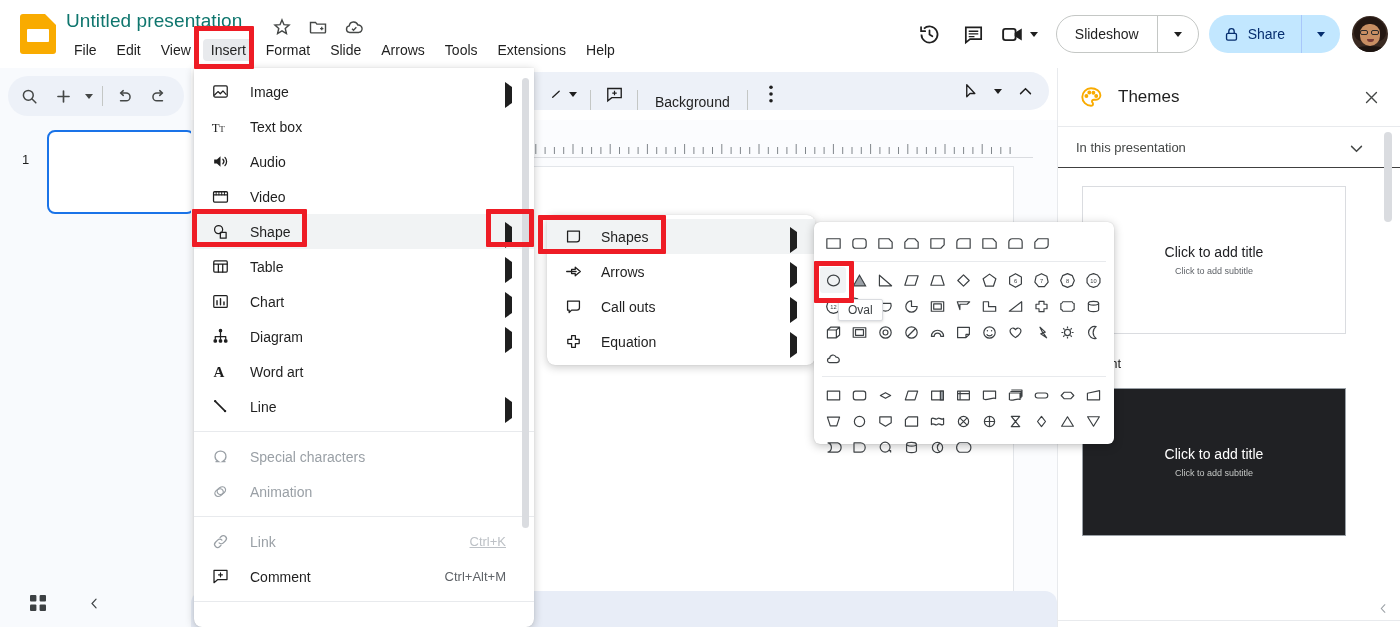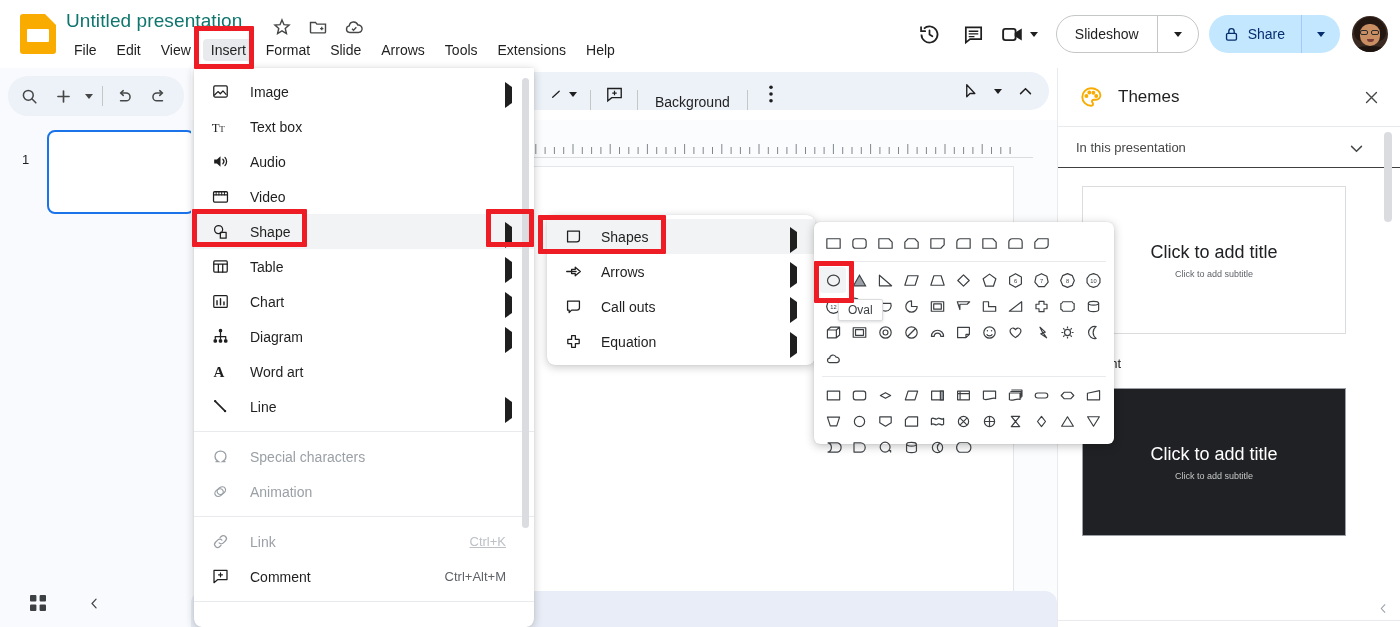--- a/index.html
+++ b/index.html
@@ -128,21 +128,21 @@
   .tp-select .lbl { margin-left:18px; font-size:13px; color:#444746; }
   .tp-select .chev { position:absolute; right:36px; top:13px; }
   .tp-scroll { position:absolute; right:8px; top:64px; width:8px; height:90px; background:#dadce0; border-radius:4px; }
   .theme-card {
     position:absolute; left:24px; width:264px; height:148px;
     border:1px solid #dadce0; display:flex; flex-direction:column;
     align-items:center; justify-content:center;
   }
   .theme-card.light { top:118px; background:#fff; }
   .theme-card.dark { top:320px; background:#202124; border-color:#9aa0a6; }
-  .tc-title { font-size:18px; }
+  .tc-title { font-size:14px; }
   .tc-sub { font-size:9px; margin-top:6px; }
   .theme-card.light .tc-title { color:#202124; }
   .theme-card.light .tc-sub { color:#5f6368; }
   .theme-card.dark .tc-title { color:#ffffff; }
   .theme-card.dark .tc-sub { color:#c4c7c5; }
   .theme-name { position:absolute; left:24px; top:288px; font-size:13px; color:#1f1f1f; }
   .tp-footer-sep { position:absolute; left:0; top:552px; width:343px; height:1px; background:#e8eaed; }
   .tp-corner { position:absolute; right:4px; bottom:6px; width:26px; height:26px; display:flex;align-items:center;justify-content:center; }
 
   

